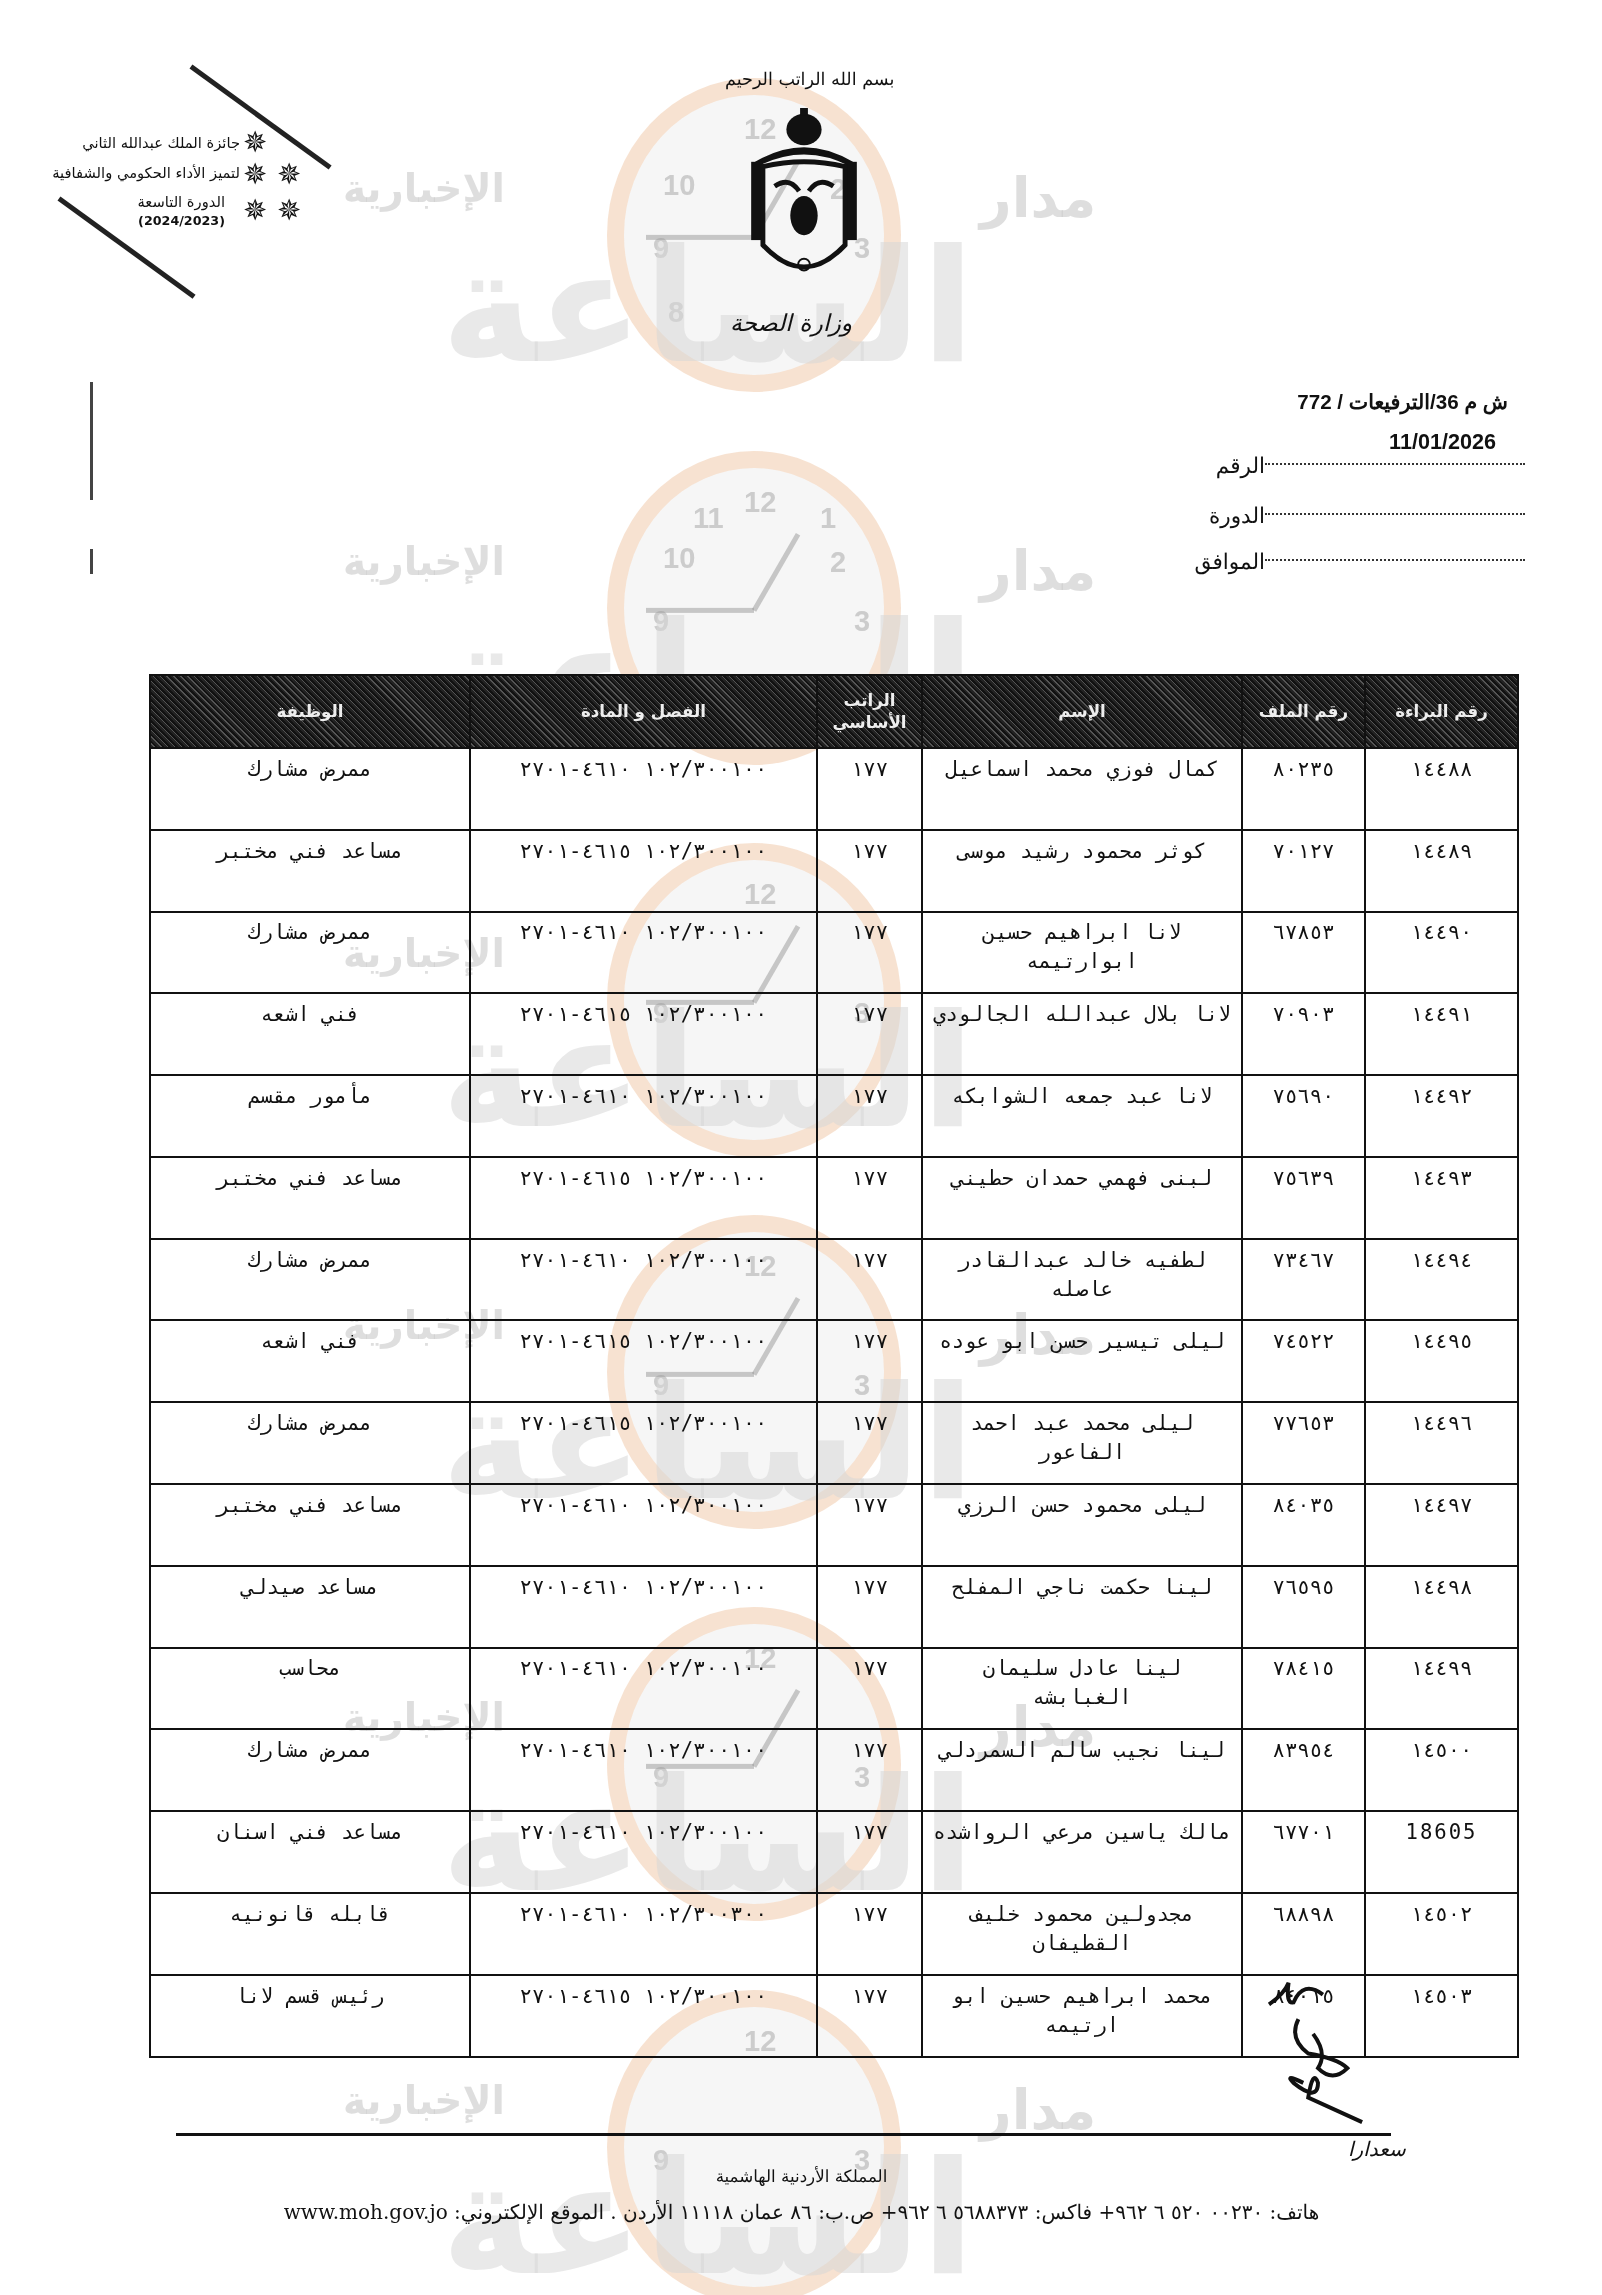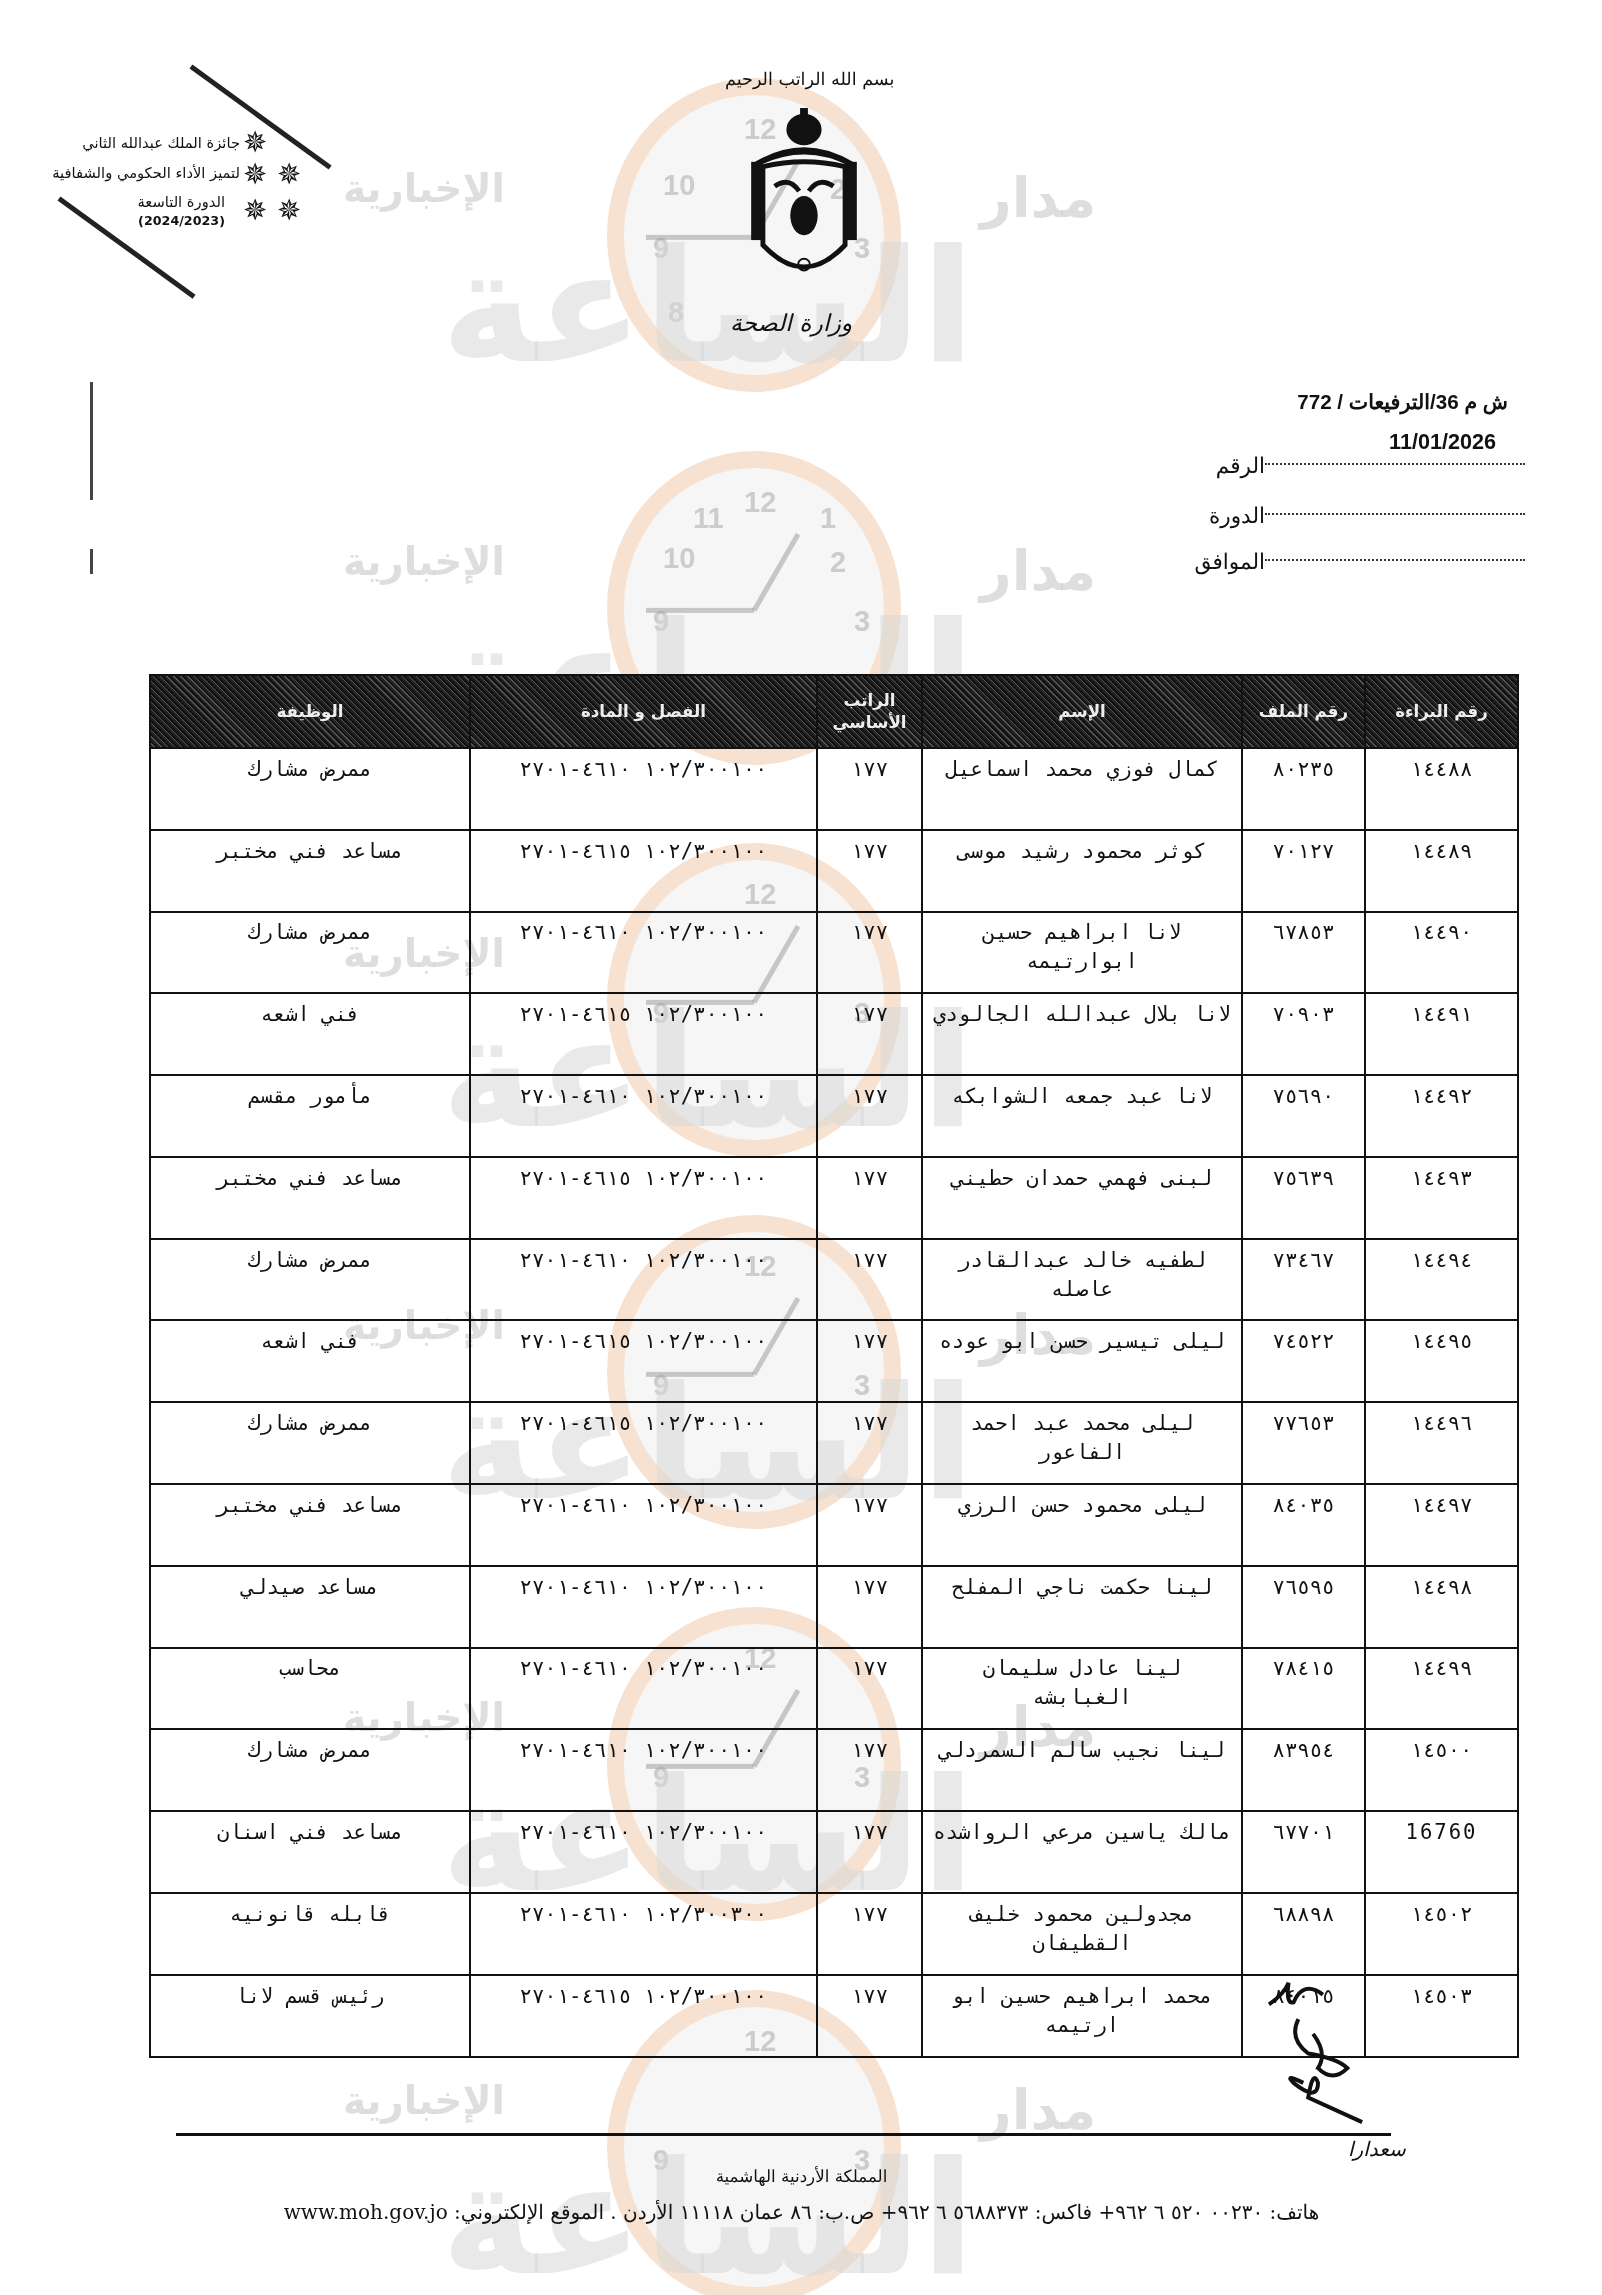--- a/index.html
+++ b/index.html
@@ -306,21 +306,21 @@
       </tr>
       <tr>
         <td class="c-num">١٤٥٠٠</td>
         <td class="c-num">٨٣٩٥٤</td>
         <td class="c-name">لينا نجيب سالم السمردلي</td>
         <td class="c-num">١٧٧</td>
         <td class="c-chap">١٠٢/٣٠٠١٠٠  ٤٦١٠-٢٧٠١</td>
         <td class="c-job">ممرض مشارك</td>
       </tr>
       <tr>
-        <td class="c-num">16760</td>
+        <td class="c-num">18605</td>
         <td class="c-num">٦٧٧٠١</td>
         <td class="c-name">مالك ياسين مرعي الرواشده</td>
         <td class="c-num">١٧٧</td>
         <td class="c-chap">١٠٢/٣٠٠١٠٠  ٤٦١٠-٢٧٠١</td>
         <td class="c-job">مساعد فني اسنان</td>
       </tr>
       <tr>
         <td class="c-num">١٤٥٠٢</td>
         <td class="c-num">٦٨٨٩٨</td>
         <td class="c-name">مجدولين محمود خليف القطيفان</td>

